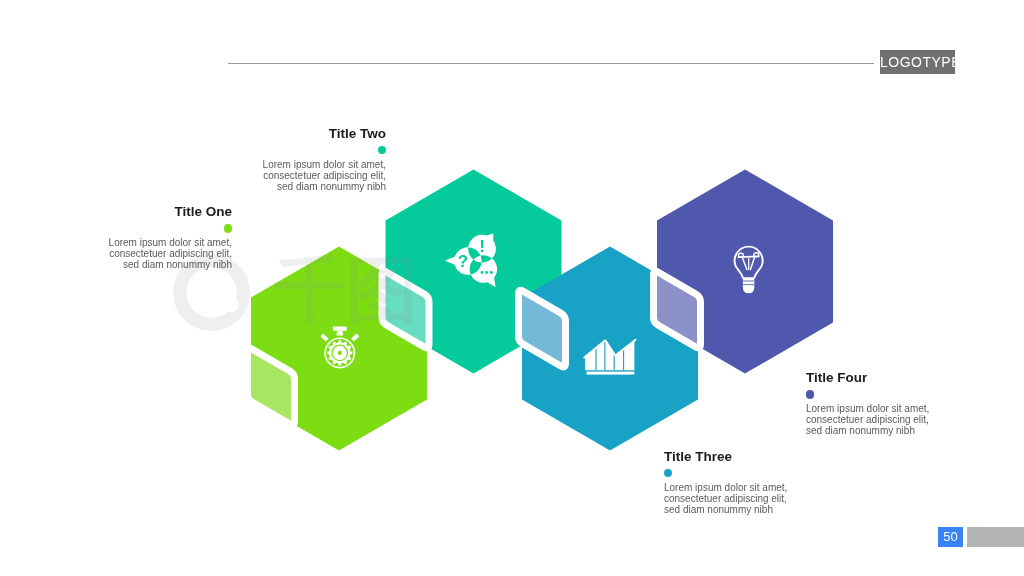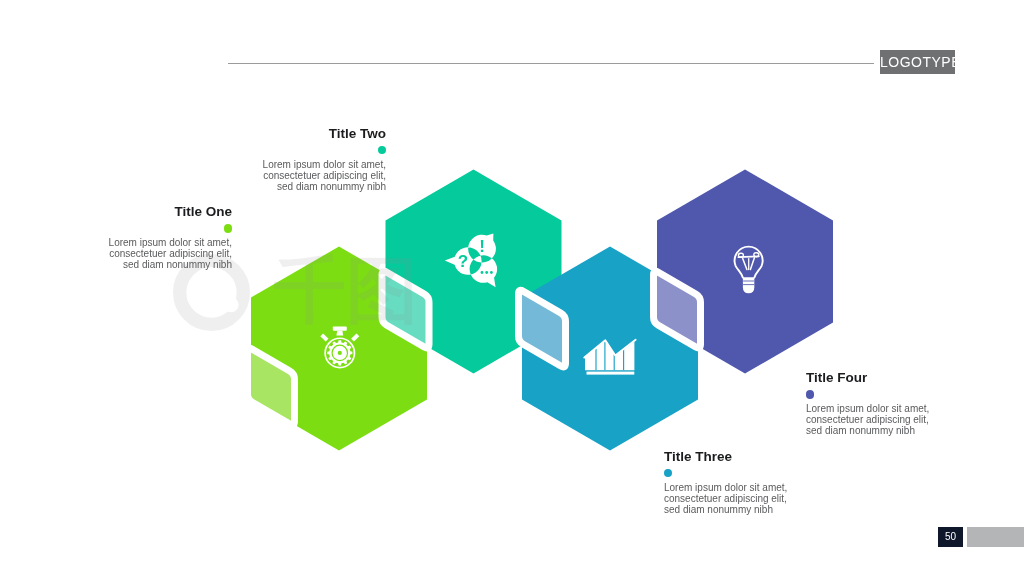--- a/index.html
+++ b/index.html
@@ -36,21 +36,21 @@
   .tb4 .t{position:absolute;left:0;top:371.1px;}
   .tb4 .dotwrap{position:absolute;left:0;top:390.2px;}
   .tb4 .b{position:absolute;left:0;top:403px;}
   
   .wm{position:absolute;left:0;top:0;width:996px;height:576px;color:rgba(140,140,140,0.14);pointer-events:none;}
   .wmlogo{position:absolute;left:172.7px;top:253.8px;width:77px;height:77px;}
   .wmbrand{position:absolute;left:274px;top:254px;font-size:72px;line-height:72px;font-weight:bold;color:rgba(140,140,140,0.14);font-family:sans-serif;}
   .wmline1{position:absolute;left:515px;top:249px;font-size:30.5px;line-height:34px;color:rgba(140,140,140,0.14);font-family:sans-serif;letter-spacing:0;}
   .wmline2{position:absolute;left:520.5px;top:293px;font-size:30.5px;line-height:34px;color:rgba(140,140,140,0.14);font-family:sans-serif;letter-spacing:0;}
   
-  .pgbox{position:absolute;left:938px;top:527px;width:25px;height:20px;background:#0f172a;color:#fff;font-size:10px;line-height:20px;text-align:center;}
+  .pgbox{position:absolute;left:938px;top:527px;width:25px;height:20px;background:#3b82f6;color:#fff;font-size:13px;line-height:20px;text-align:center;}
   .pgbar{position:absolute;left:967px;top:527px;width:57px;height:20px;background:#b4b5b7;}
 </style>
 </head>
 <body>
 
 <div class="stage">
 
   <div class="hdr-rule"></div>
   <div class="logo">LOGOTYPE</div>
 

